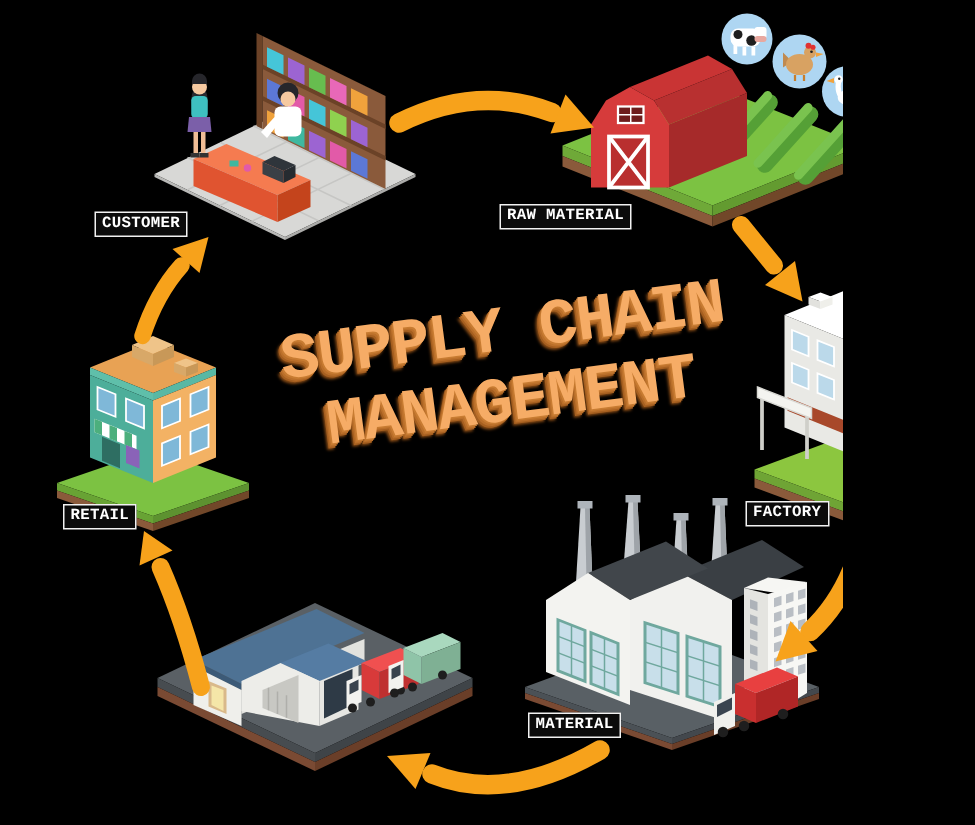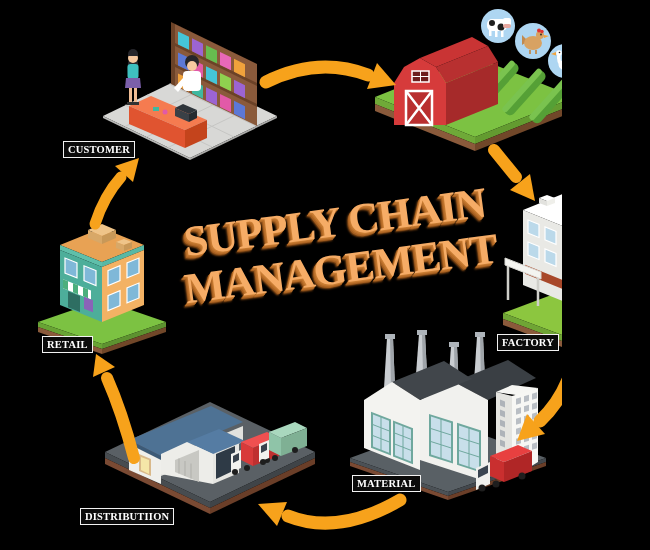--- a/index.html
+++ b/index.html
@@ -1,17 +1,17 @@
 <!DOCTYPE html>
 <html><head>
 <meta charset="utf-8">
 <style>
   html,body{margin:0;padding:0;background:#000;}
   .canvas{position:relative;width:562px;height:550px;background:#000;overflow:hidden;
-          font-family:Liberation Serif, serif;}
+          font-family:Liberation Mono, monospace;}
   .illus{position:absolute;}
   .node-label{position:absolute;background:#0b0b0b;border:1.5px solid #f2f2f2;color:#fff;
               font-weight:700;font-size:10.5px;line-height:13px;padding:1px 4px;
               letter-spacing:.2px;white-space:nowrap;z-index:30;}
   .title-wrap{position:absolute;left:158px;top:198px;width:360px;text-align:center;z-index:20;
               transform:rotate(-7.5deg);color:#F6AC66;font-weight:800;}
   .title-line{font-size:43px;line-height:47px;letter-spacing:-1px;
               text-shadow:-1px 1px 0 #C87C32,-2px 2px 0 #BA6F2A,-3px 3px 0 #A55F20,-4px 4px 2px #8A4C15;}
   .arrow{stroke:#F7A21B;fill:none;stroke-linecap:round;}
   .arrow-head{fill:#F7A21B;}
@@ -394,23 +394,23 @@
       <path class="arrow" d="M134,458 Q122,412 107,378" stroke-width="12"></path>
       <polygon class="arrow-head" points="96,354 115,367 93,377"></polygon>
     </g>
     <g>
       <path class="arrow" d="M95,224 Q104,196 121,177" stroke-width="11"></path>
       <polygon class="arrow-head" points="139,158 133,182 115,166"></polygon>
     </g>
   </svg>
 
   <div class="node-label" style="left:63px;top:141px">CUSTOMER</div>
+  <div class="node-label" style="left:333px;top:136px">RAW MATERIAL</div>
   <div class="node-label" style="left:497px;top:334px">FACTORY</div>
   <div class="node-label" style="left:352px;top:475px">MATERIAL</div>
-  <div class="node-label" style="left:80px;top:508px">DISTRIBUTIION</div>
   <div class="node-label" style="left:42px;top:336px">RETAIL</div>
 
   <div class="title-wrap">
     <div class="title-line">SUPPLY CHAIN</div>
     <div class="title-line">MANAGEMENT</div>
   </div>
 
 </div>
 
 </body></html>

